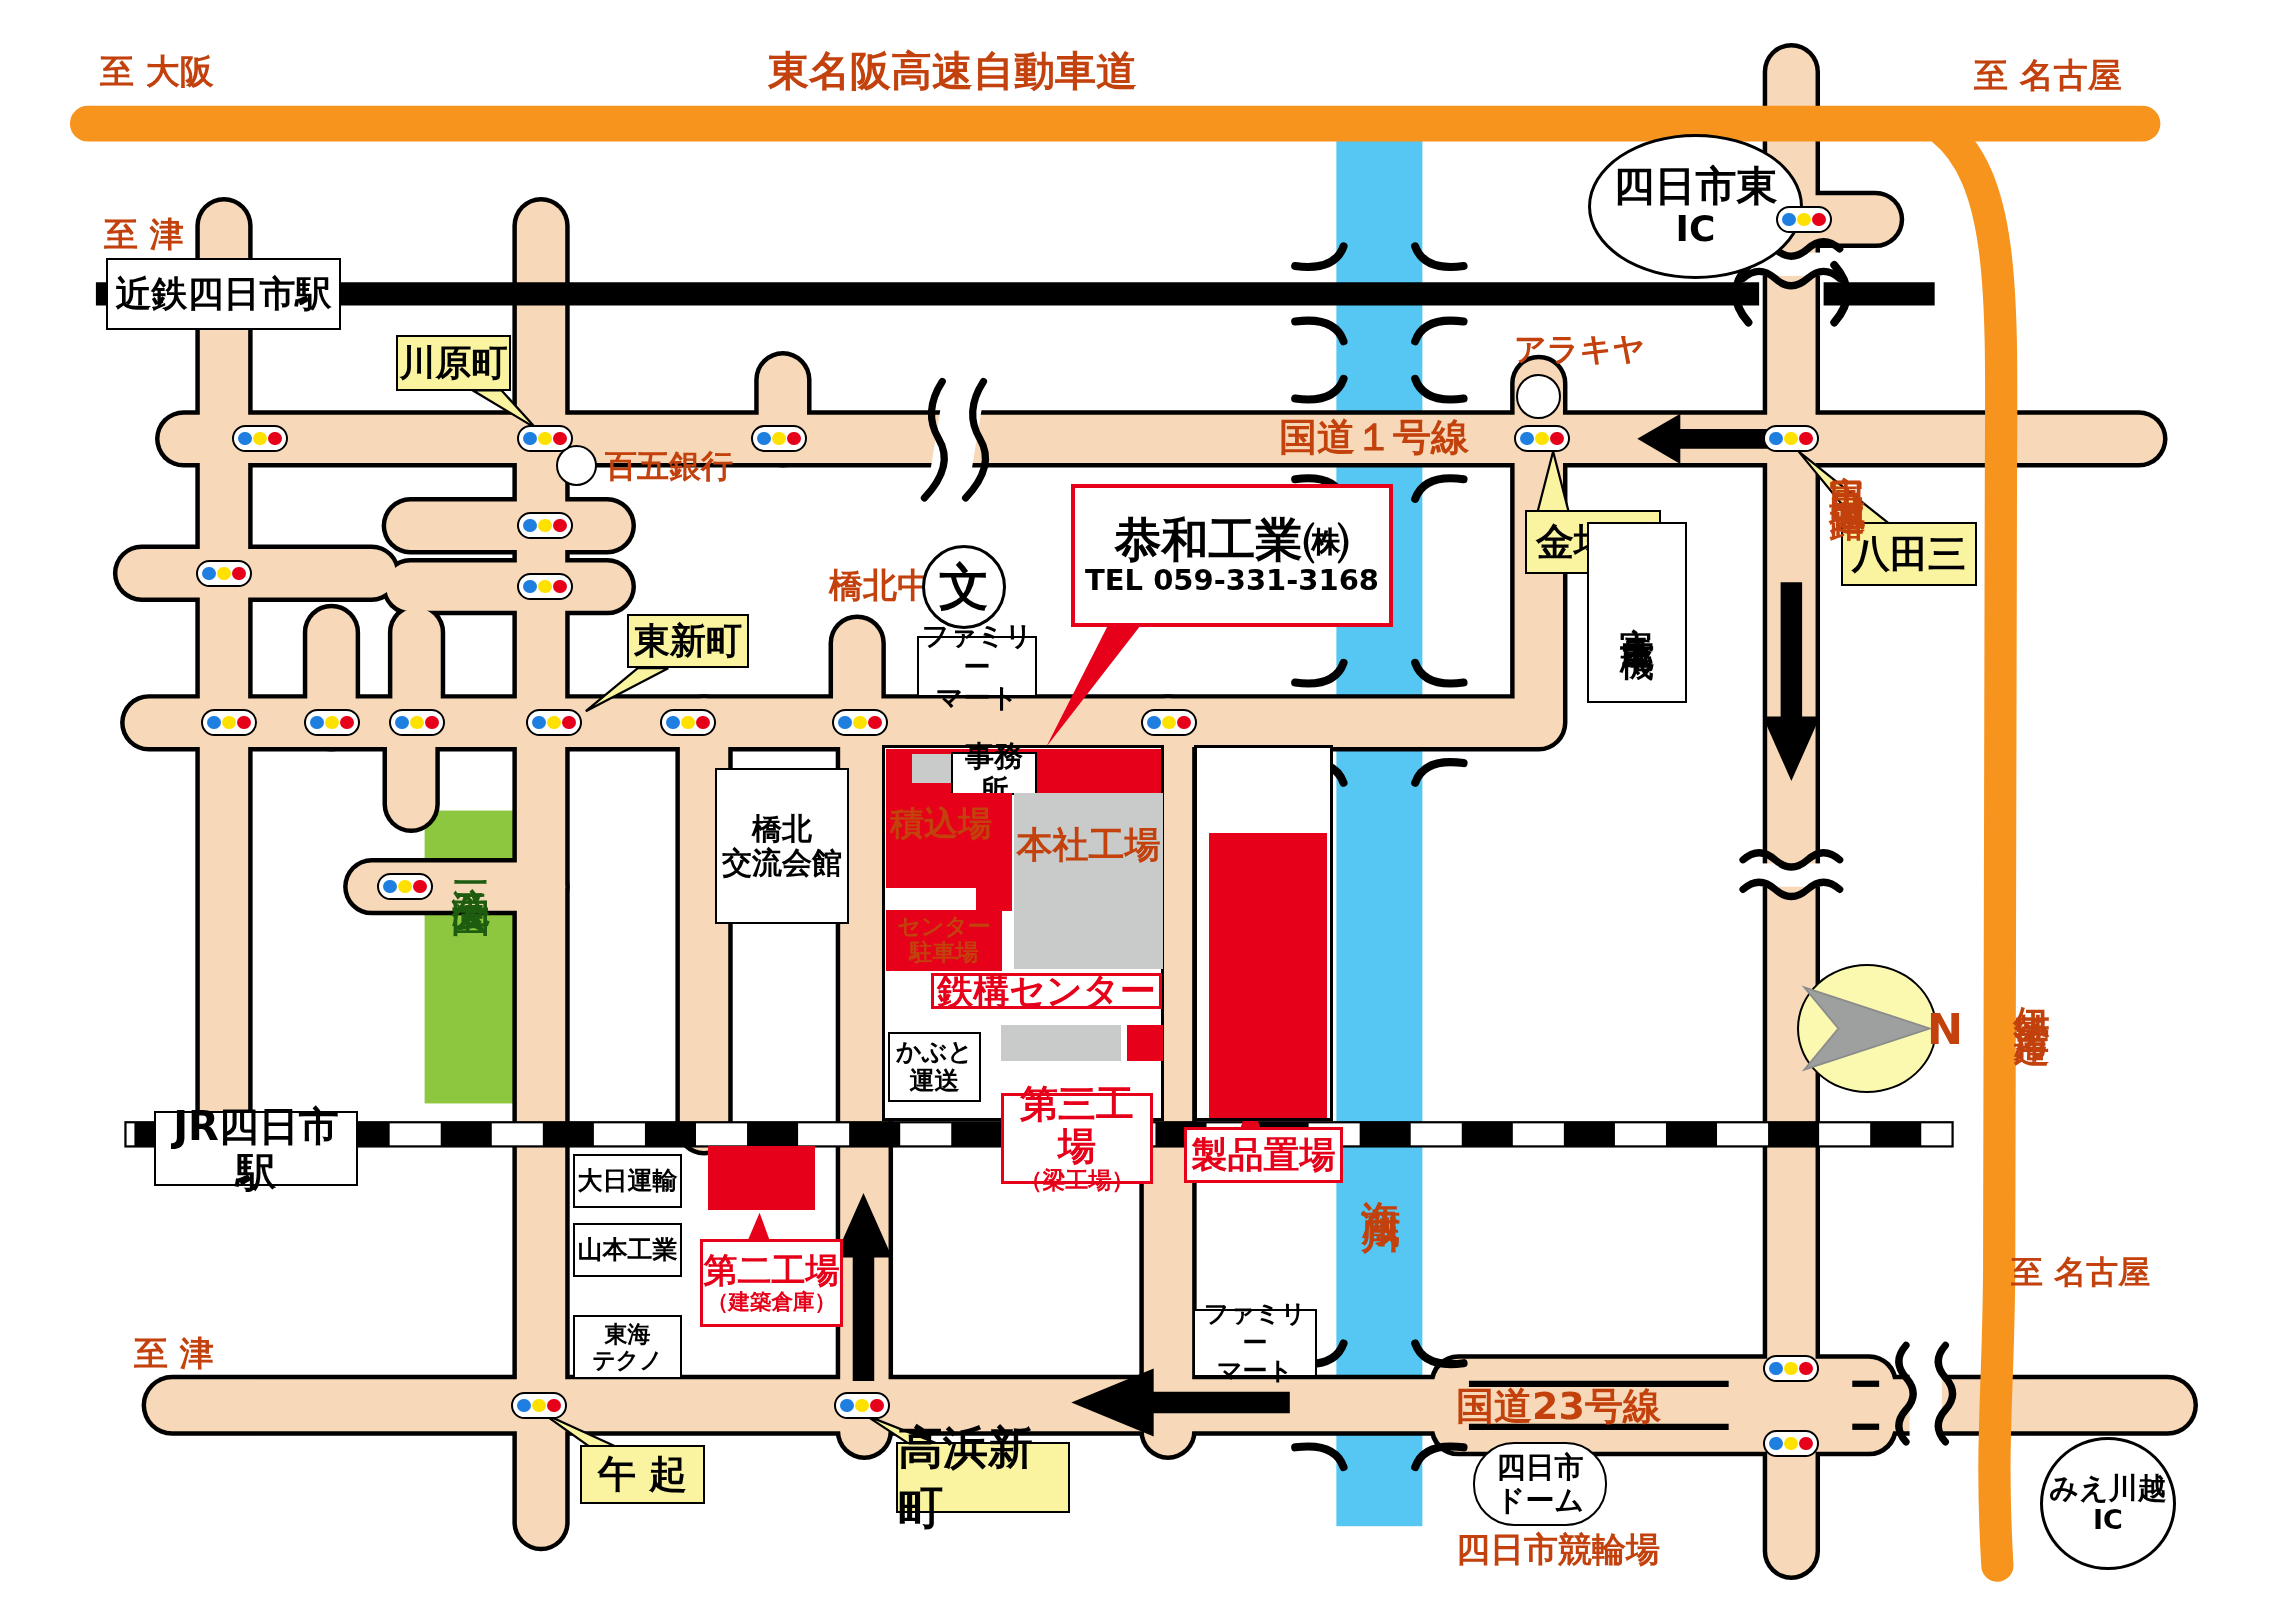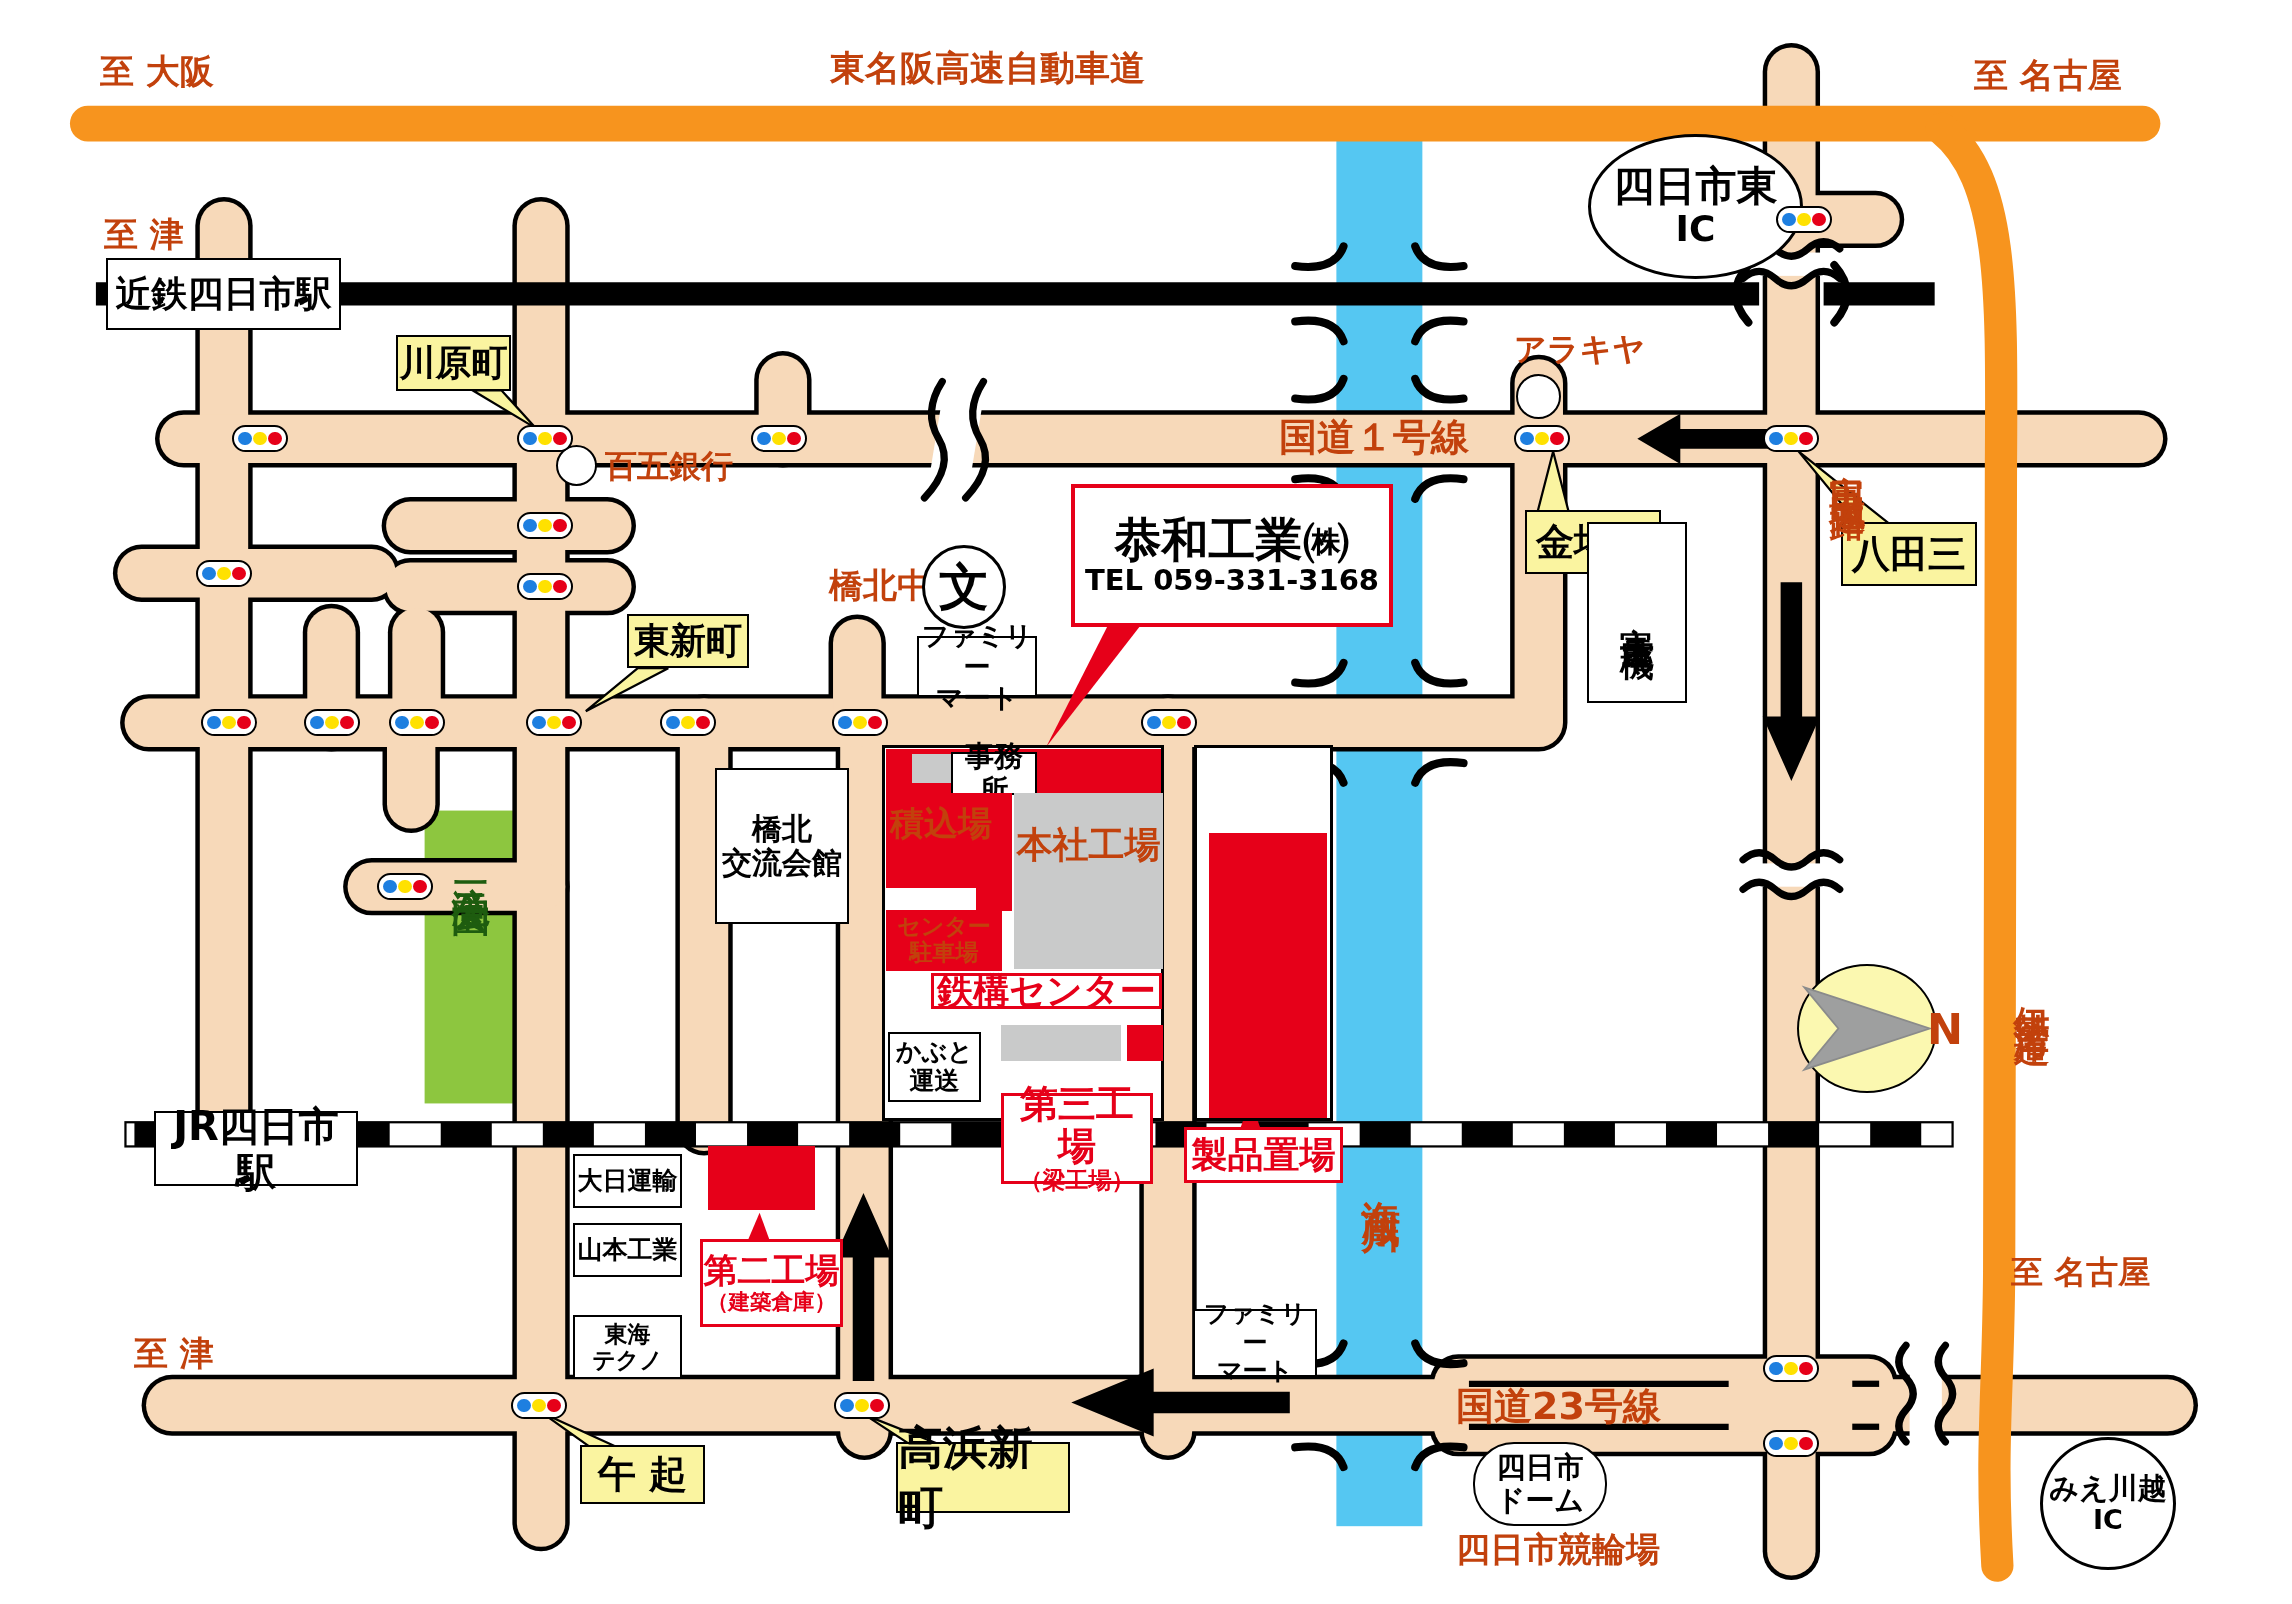--- a/index.html
+++ b/index.html
@@ -159,21 +159,21 @@
     <g fill="#E60019">
       <polygon points="1168,834 1236,700 1272,700"></polygon>
       <polygon points="1122,1038 1140,1088 1164,1088"></polygon>
       <polygon points="1196,1186 1184,1224 1208,1224"></polygon>
       <polygon points="1396,1228 1384,1262 1408,1262"></polygon>
       <polygon points="848,1354 834,1387 860,1387"></polygon>
     </g>
   </svg>
 
   <div class="lbl" style="left:100px;top:52px;font-size:34px;">至 大阪</div>
-  <div class="lbl" style="left:830px;top:48px;font-size:35px;">東名阪高速自動車道</div>
+  <div class="lbl" style="left:768px;top:48px;font-size:41px;">東名阪高速自動車道</div>
   <div class="lbl" style="left:1974px;top:56px;font-size:34px;">至 名古屋</div>
   <div class="lbl" style="left:104px;top:215px;font-size:34px;">至 津</div>
 
   <div class="box" style="left:106px;top:258px;width:235px;height:72px;font-size:36px;">近鉄四日市駅</div>
   <div class="box" style="left:154px;top:1111px;width:204px;height:75px;font-size:40px;">JR四日市駅</div>
 
   <div class="ybox" style="left:396px;top:335px;width:115px;height:56px;font-size:36px;">川原町</div>
   <div class="ybox" style="left:627px;top:614px;width:122px;height:54px;font-size:36px;">東新町</div>
   <div class="ybox" style="left:1525px;top:510px;width:136px;height:64px;font-size:38px;">金場町</div>
   <div class="ybox" style="left:1841px;top:522px;width:136px;height:64px;font-size:38px;">八田三</div>

